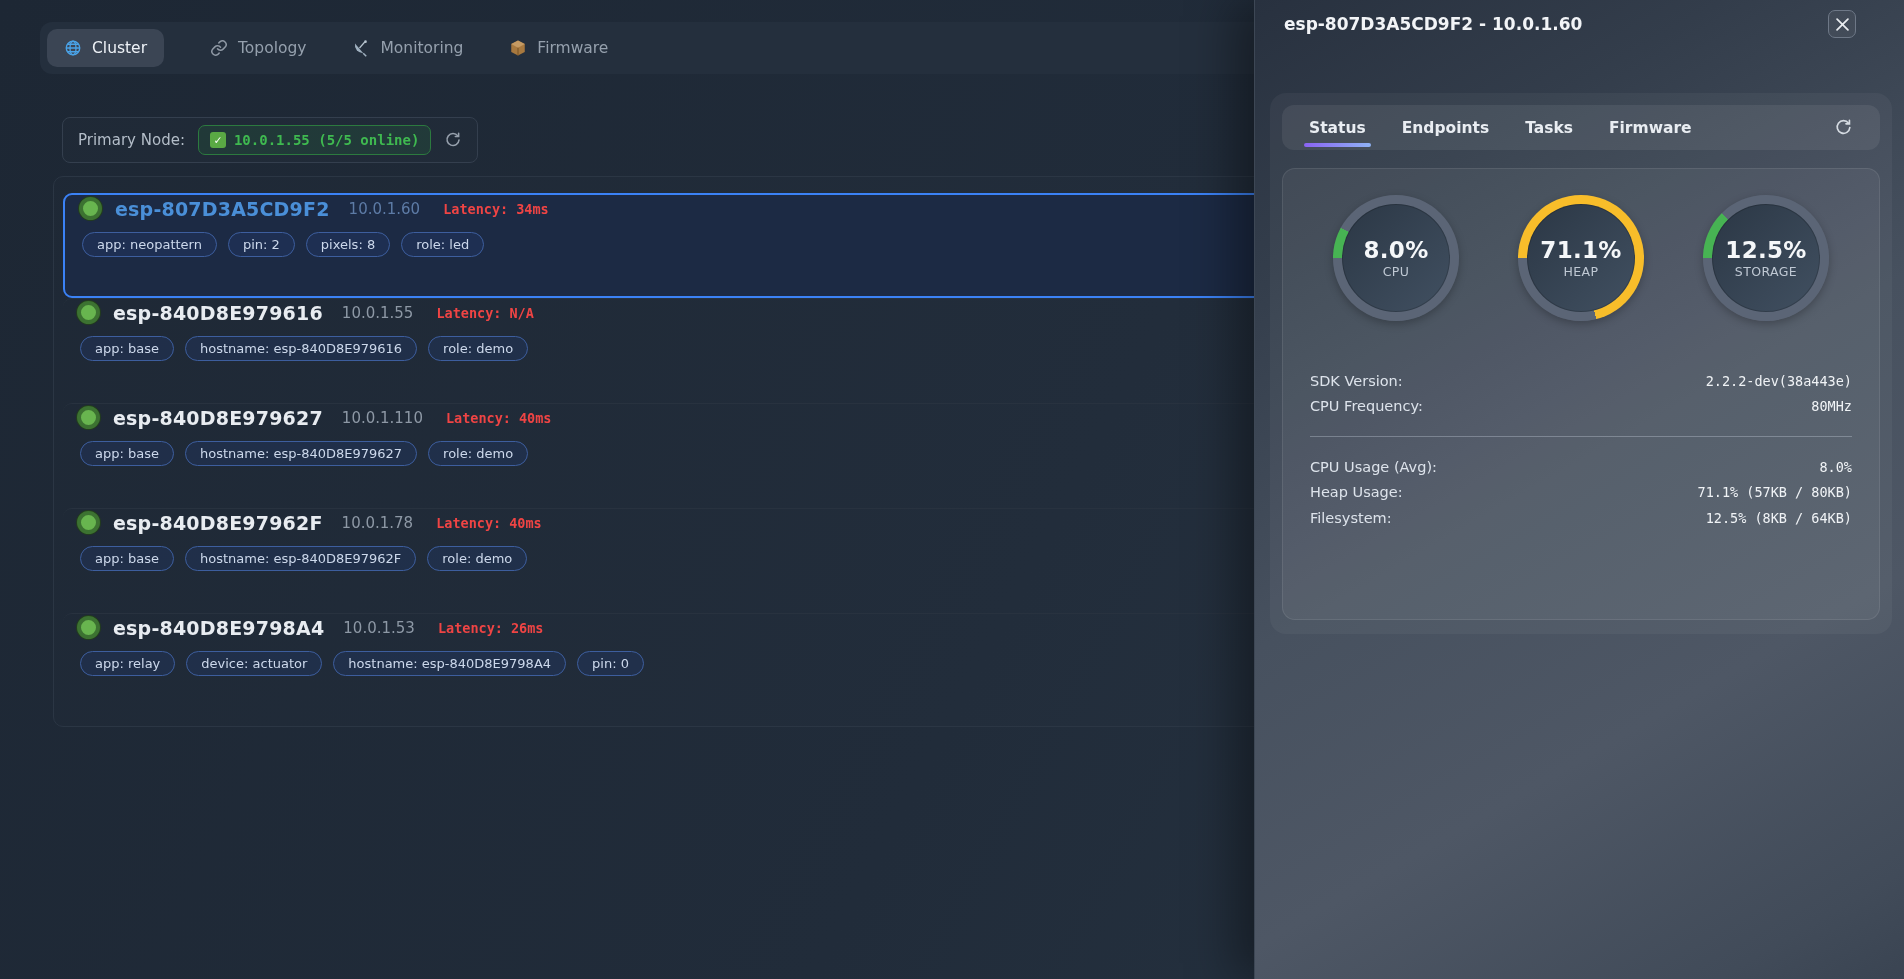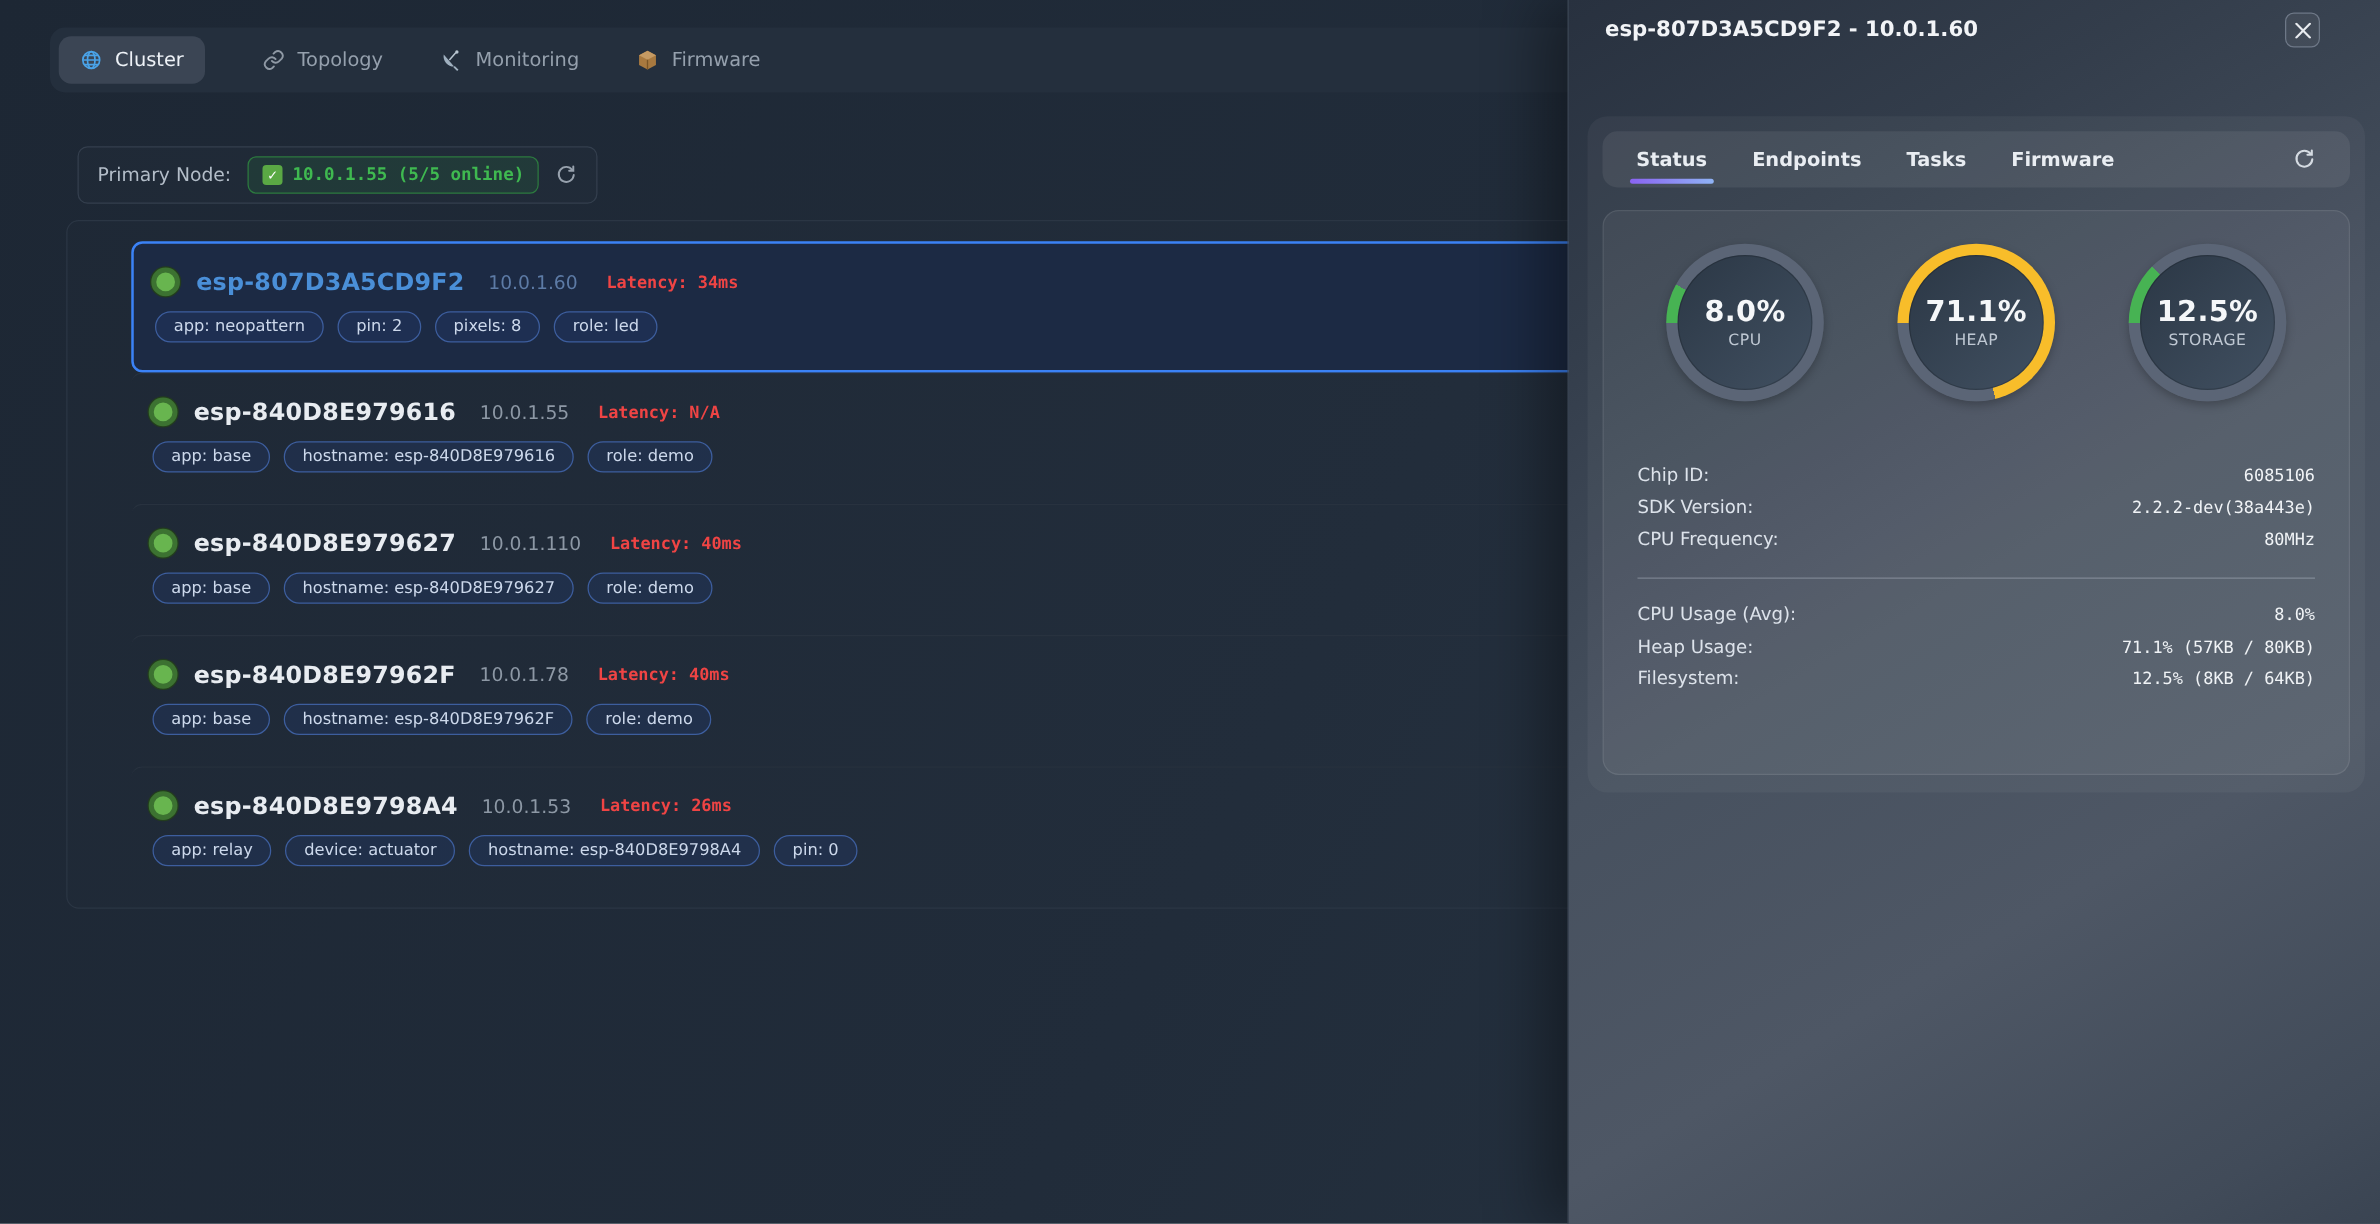--- a/index.html
+++ b/index.html
@@ -37,21 +37,21 @@
     display:flex;align-items:center;justify-content:center;font-size:12px;line-height:1;}
   .icon-btn{background:none;border:none;padding:0;color:#97a1ad;width:18px;height:18px;cursor:pointer;display:inline-flex;}
   .icon-btn svg{width:100%;height:100%;}
 
   
   .node-list{
     position:absolute;left:53px;top:176px;width:1797px;box-sizing:border-box;
     border:1px solid #2b3644;border-radius:10px;padding:16px 9px 8px;
     background:rgba(255,255,255,.008);
   }
-  .row{height:105px;box-sizing:border-box;padding:19px 14px 0;border-radius:9px;position:relative;cursor:pointer;margin-left:42px;}
+  .row{height:105px;box-sizing:border-box;padding:2px 14px 0;border-radius:9px;position:relative;cursor:pointer;}
   .row + .row{border-top:1px solid #28323f;}
   .row.selected{border:2px solid #3b82f6;background:#1c2a44;}
   .row-line1{display:flex;align-items:center;gap:13px;}
   .dot{width:15px;height:15px;border-radius:50%;background:#68b54f;border:4px solid #3c7231;box-shadow:0 0 0 1px #233d1e;box-sizing:content-box;flex:none;}
   .node-name{font-size:19px;font-weight:bold;color:#e8ecf1;letter-spacing:.2px;}
   .row.selected .node-name{color:#4a8fd8;}
   .node-ip{font-size:15px;color:#8d98a5;margin-left:6px;}
   .row.selected .node-ip{color:#5d7ba6;}
   .node-lat{margin-left:10px;font-family:"DejaVu Sans Mono","Liberation Mono",monospace;font-size:13.5px;font-weight:bold;color:#ef4444;display:flex;gap:8px;}
   .tags{display:flex;gap:11px;margin:12px 0 0 3px;}
@@ -304,24 +304,20 @@
         <div class="gauge" style="--deg: 45deg; --col: #47b353;">
           <div class="gauge-inner">
             <div class="gauge-val">12.5%</div>
             <div class="gauge-lab">STORAGE</div>
           </div>
         </div>
       </div>
 
       <div class="details">
         <div class="drow">
-          <span class="dlabel">Chip ID:</span>
-          <span class="dvalue">6085106</span>
-        </div>
-        <div class="drow">
           <span class="dlabel">SDK Version:</span>
           <span class="dvalue">2.2.2-dev(38a443e)</span>
         </div>
         <div class="drow">
           <span class="dlabel">CPU Frequency:</span>
           <span class="dvalue">80MHz</span>
         </div>
 
         <div class="hr"></div>
 

